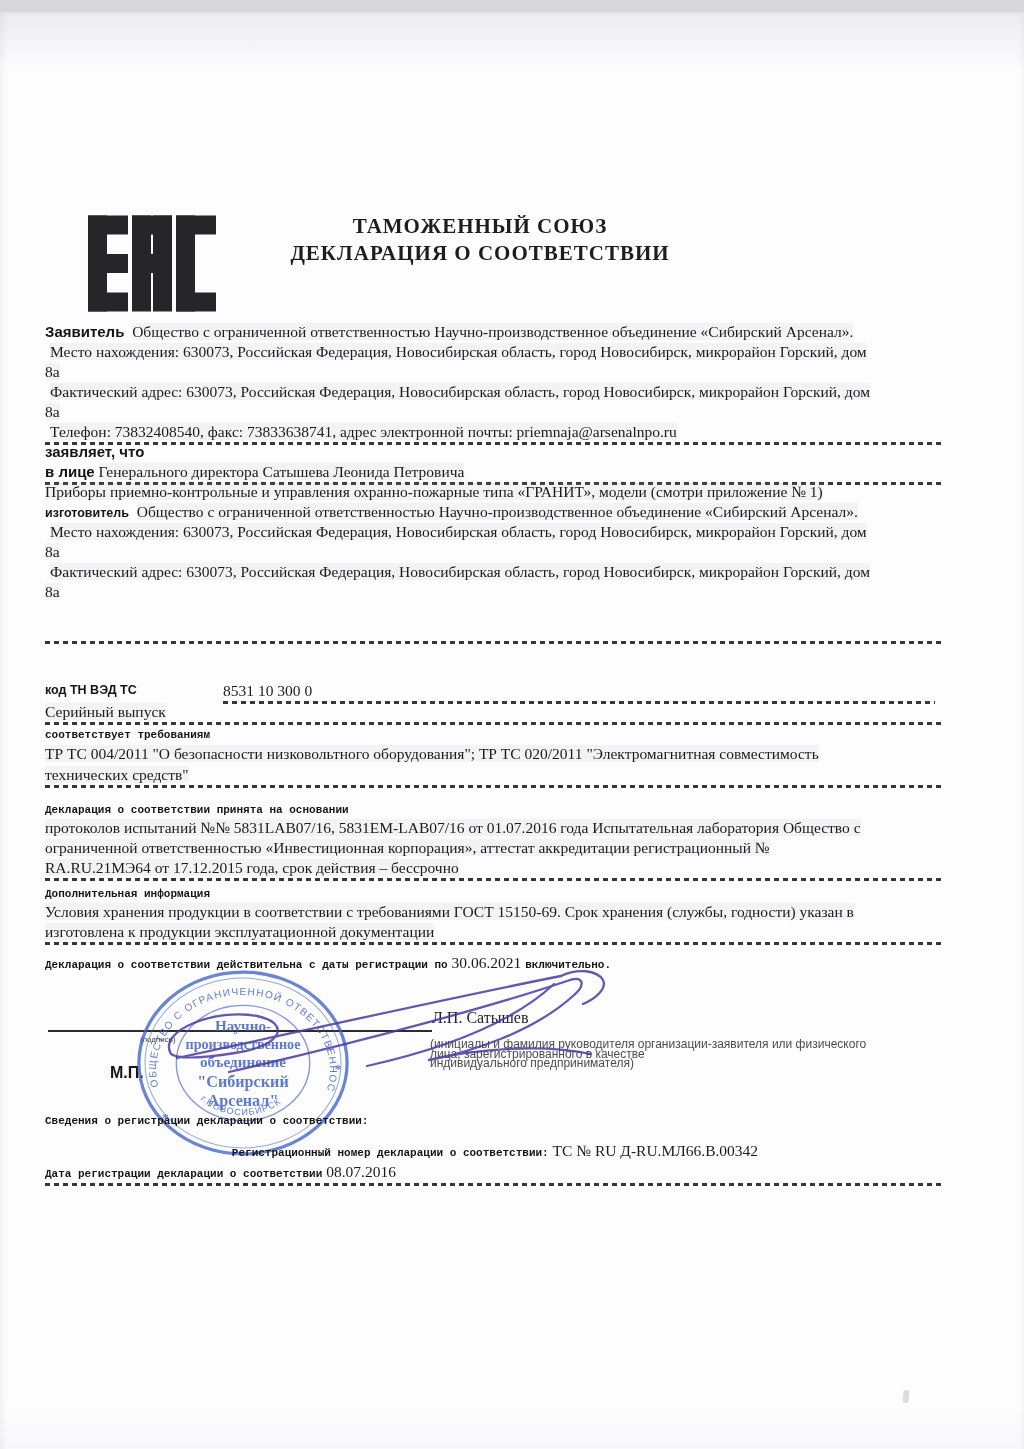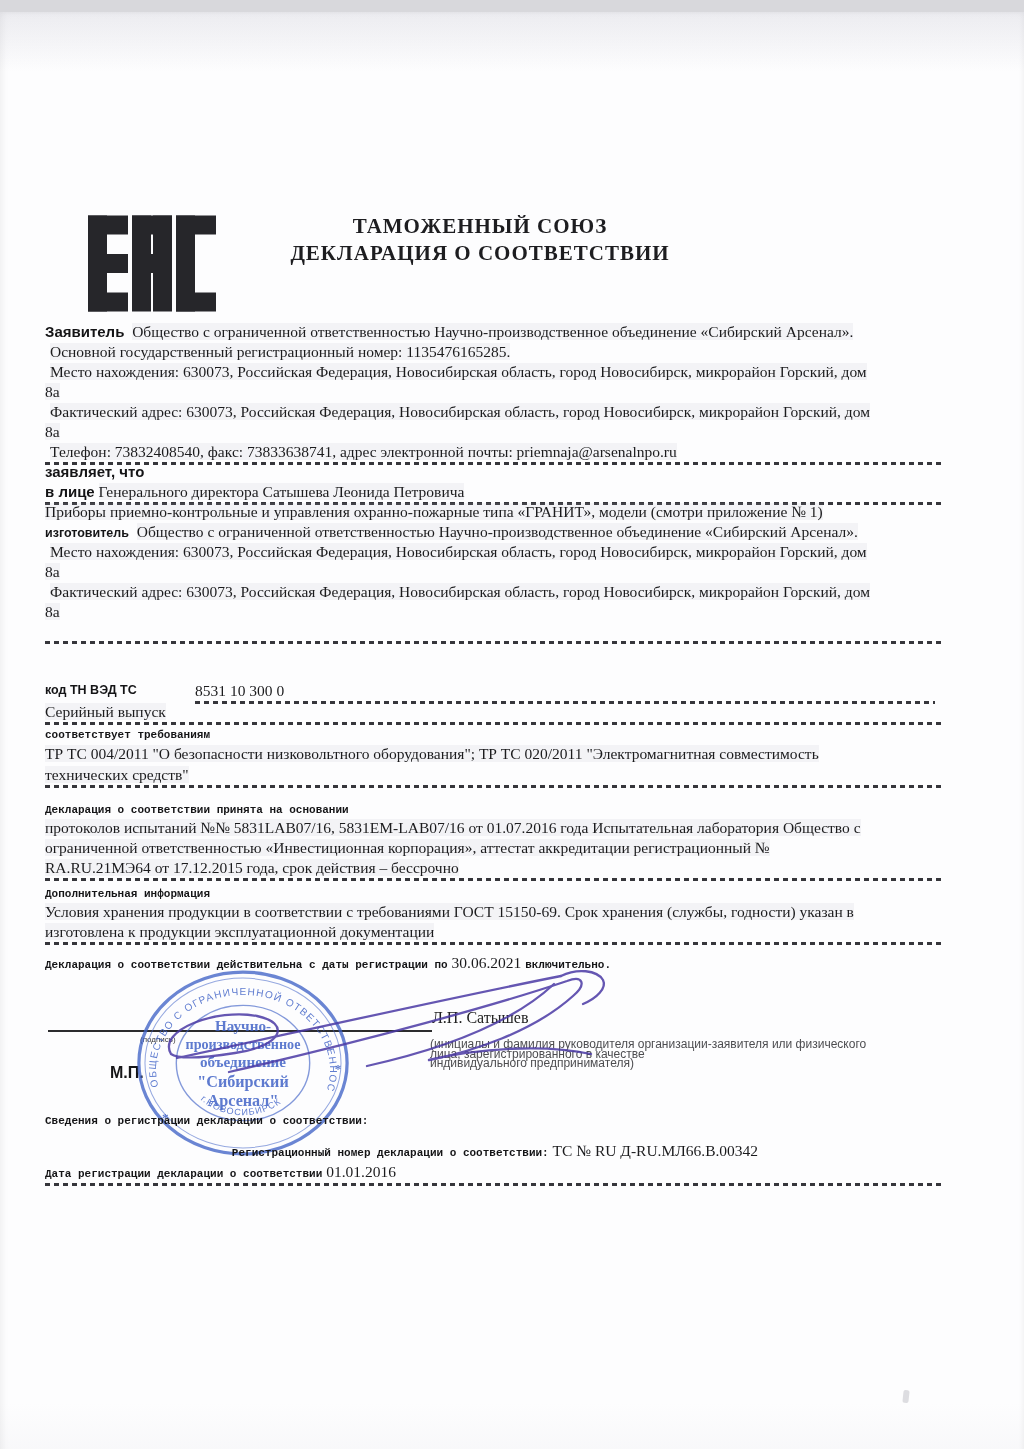--- a/index.html
+++ b/index.html
@@ -34,21 +34,21 @@
     background-image:repeating-linear-gradient(90deg,#36363b 0 5px,rgba(0,0,0,0) 5px 9px);
   }
   
   .code-row{display:flex;}
   .code-label{display:inline-block;width:150px;flex:0 0 150px;}
   .code-value{position:relative;flex:1;}
   .code-value::after{
     content:"";position:absolute;left:0;right:10px;bottom:-3px;height:2.6px;
     background-image:repeating-linear-gradient(90deg,#36363b 0 5px,rgba(0,0,0,0) 5px 9px);
   }
-  .lh21 .line{height:21px;line-height:21px;}
+  .lh21 .line{height:21px;line-height:21px;gap:28px;}
   
   .sig-rule{position:absolute;left:48px;top:1018px;width:384px;height:2px;background:#2c2c2e;}
   .podpis{position:absolute;left:140px;top:1023px;font-family:"Liberation Sans",sans-serif;font-size:8px;color:#3c3c3e;}
   .mp{position:absolute;left:110px;top:1052px;font-family:"Liberation Sans",sans-serif;font-weight:700;font-size:16px;color:#151517;}
   .signer{position:absolute;left:432px;top:997px;font-size:16px;color:#222;}
   .sig-note{position:absolute;left:430px;top:1028px;width:470px;font-family:"Liberation Sans",sans-serif;font-size:12px;line-height:9.5px;color:#4d4d50;}
   .stamp-svg{position:absolute;left:128px;top:956px;opacity:0.9;}
   .autograph-svg{position:absolute;left:95px;top:930px;}
   .artifact{position:absolute;left:903px;top:1378px;width:6px;height:13px;background:rgba(110,110,125,0.22);border-radius:2px;transform:rotate(6deg);}
   .page::before{content:"";position:absolute;left:0;top:0;right:0;height:60px;
@@ -78,21 +78,20 @@
     </g>
   </svg>
 
   <div class="title-block">
     <div>ТАМОЖЕННЫЙ СОЮЗ</div>
     <div>ДЕКЛАРАЦИЯ О СООТВЕТСТВИИ</div>
   </div>
 
   <div class="blk" style="top:310px;">
     <div class="line"><span class="lbl">Заявитель</span>&nbsp; <span class="hl">Общество с ограниченной ответственностью Научно-производственное объединение «Сибирский Арсенал».</span></div>
-    <div class="line ind"><span class="hl">Основной государственный регистрационный номер: 1135476165285.</span></div>
     <div class="line ind"><span class="hl">Место нахождения: 630073, Российская Федерация, Новосибирская область, город Новосибирск, микрорайон Горский, дом</span></div>
     <div class="line"><span class="hl">8а</span></div>
     <div class="line ind"><span class="hl">Фактический адрес: 630073, Российская Федерация, Новосибирская область, город Новосибирск, микрорайон Горский, дом</span></div>
     <div class="line"><span class="hl">8а</span></div>
     <div class="line ind dashu"><span class="hl">Телефон: 73832408540, факс: 73833638741, адрес электронной почты: priemnaja@arsenalnpo.ru</span></div>
     <div class="line"><span class="lbl">заявляет, что</span></div>
     <div class="line dashu"><span class="lbl">в лице</span> <span class="hl">Генерального директора Сатышева Леонида Петровича</span></div>
     <div class="line"><span class="hl">Приборы приемно-контрольные и управления охранно-пожарные типа «ГРАНИТ», модели (смотри приложение № 1)</span></div>
     <div class="line"><span class="lbl-sm">изготовитель</span>&nbsp; <span class="hl">Общество с ограниченной ответственностью Научно-производственное объединение «Сибирский Арсенал».</span></div>
     <div class="line ind"><span class="hl">Место нахождения: 630073, Российская Федерация, Новосибирская область, город Новосибирск, микрорайон Горский, дом</span></div>
@@ -180,18 +179,18 @@
   </svg>
 
   <div class="blk" style="top:1097px;">
     <div class="line"><span class="h-sans">Сведения о регистрации декларации о соответствии:</span></div>
     <div class="line" style="margin-top:12px;text-align:center;">
       <span class="h-sans">Регистрационный номер декларации о соответствии:</span>
       <span>ТС № RU Д-RU.МЛ66.В.00342</span>
     </div>
     <div class="line dashu" style="height:22px;line-height:22px;">
       <span class="h-sans">Дата регистрации декларации о соответствии</span>
-      <span>01.01.2016</span>
+      <span>08.07.2016</span>
     </div>
   </div>
 
   <div class="artifact"></div>
 </div>
 
 </body></html>

